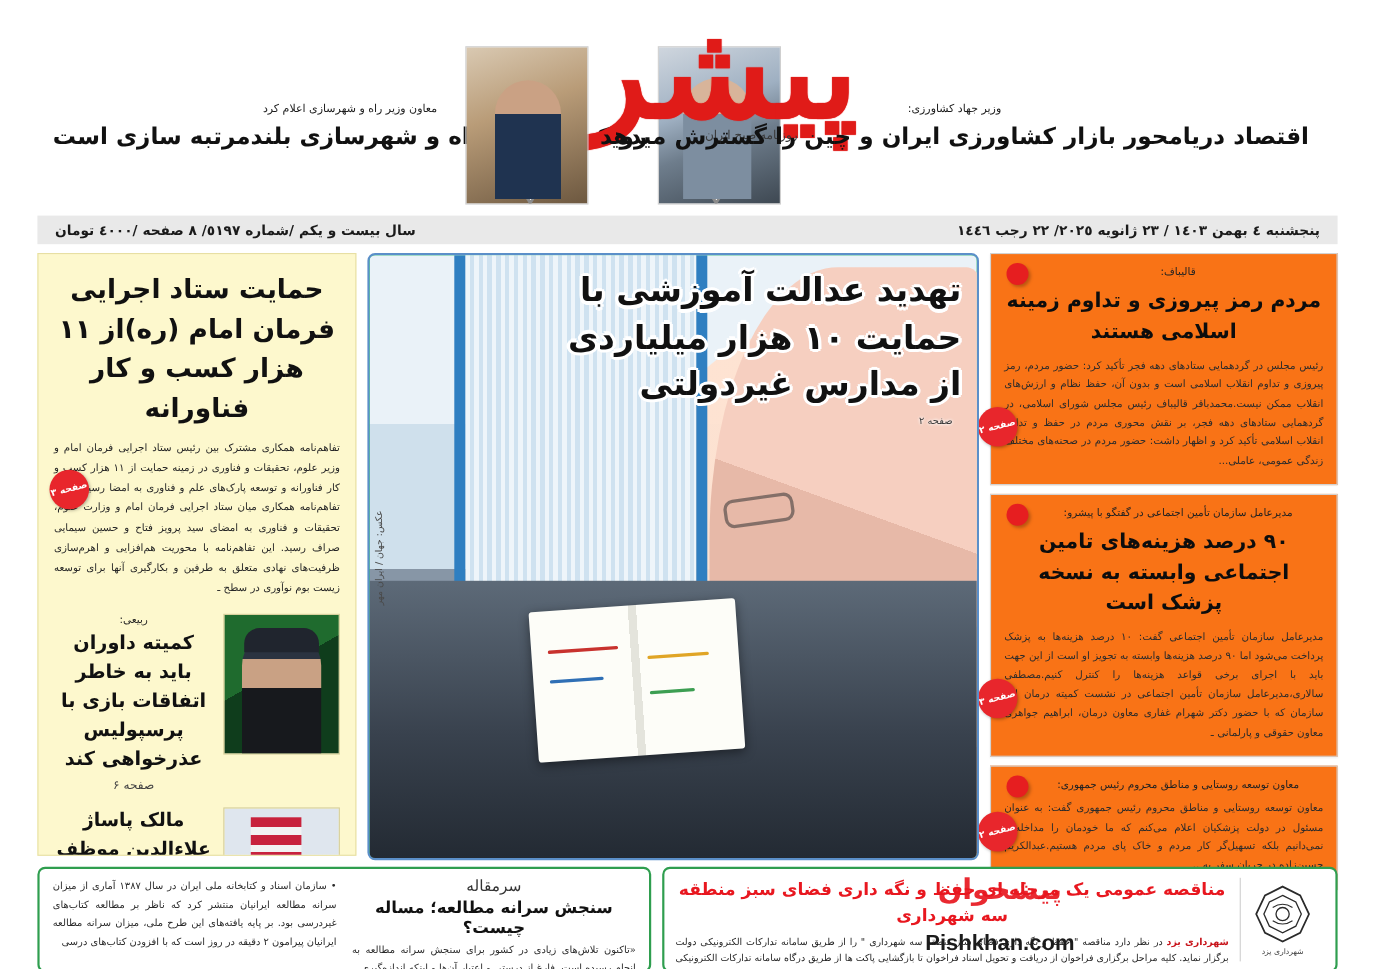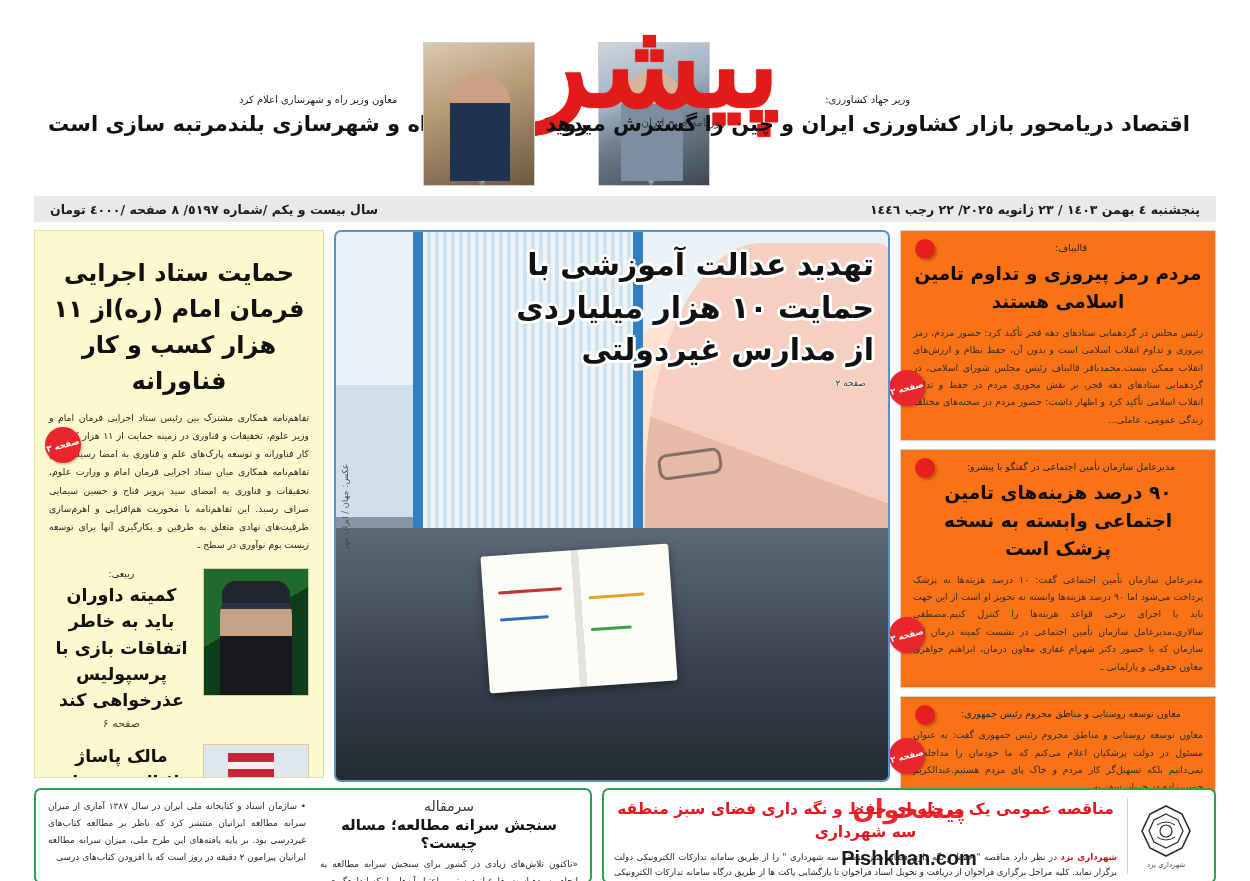--- a/index.html
+++ b/index.html
@@ -154,21 +154,21 @@
     text-shadow:0 0 3px #fff,0 0 3px #fff;
   }
   .photo-credit{
     position:absolute;left:4px;top:232px;font-size:8.5px;color:#4a4a4a;
     writing-mode:vertical-rl;transform:rotate(180deg);letter-spacing:.5px;
   }
 
   
   .yellow-box{
     background:#fdf8cd;border:1px solid #e7dfa3;height:548px;
-    box-sizing:border-box;padding:24px 14px 8px 14px;position:relative;
+    box-sizing:border-box;padding:14px 14px 8px 14px;position:relative;
     overflow:hidden;
   }
   .yb-head{
     font-size:24px;font-weight:bold;color:#111;text-align:center;line-height:1.5;
   }
   .yb-body{font-size:9.3px;color:#262626;text-align:justify;line-height:1.95;margin-top:10px;}
   .yb-badge{left:10px;top:196px;}
 
   .mini{display:flex;gap:9px;margin-top:14px;align-items:flex-start;}
   .mini-photo{width:104px;height:126px;border:1px solid #d6cf9b;flex:none;position:relative;overflow:hidden;}
@@ -271,21 +271,21 @@
     <span>سال بیست و یکم /شماره ٥١٩٧/ ٨ صفحه /٤٠٠٠ تومان</span>
   </div>
 
   <div class="body-grid">
 
     <div class="col-right">
 
       <div class="news-card">
         <div class="dot-red"></div>
         <div class="nc-kicker">قالیباف:</div>
-        <div class="nc-head">مردم رمز پیروزی و تداوم تامین اسلامی هستند</div>
+        <div class="nc-head">مردم رمز پیروزی و تداوم زمینه اسلامی هستند</div>
         <div class="nc-body">رئیس مجلس در گردهمایی ستادهای دهه فجر تأکید کرد: حضور مردم، رمز پیروزی و تداوم انقلاب اسلامی است و بدون آن، حفظ نظام و ارزش‌های انقلاب ممکن نیست.محمدباقر قالیباف رئیس مجلس شورای اسلامی، در گردهمایی ستادهای دهه فجر، بر نقش محوری مردم در حفظ و تداوم انقلاب اسلامی تأکید کرد و اظهار داشت: حضور مردم در صحنه‌های مختلف زندگی عمومی، عاملی...</div>
         <div class="badge-page nc-badge">
           <i>صفحه ۲</i>
         </div>
       </div>
 
       <div class="news-card">
         <div class="dot-red"></div>
         <div class="nc-kicker">مدیرعامل سازمان تأمین اجتماعی در گفتگو با پیشرو:</div>
         <div class="nc-head">۹۰ درصد هزینه‌های تامین اجتماعی وابسته به نسخه پزشک است</div>

